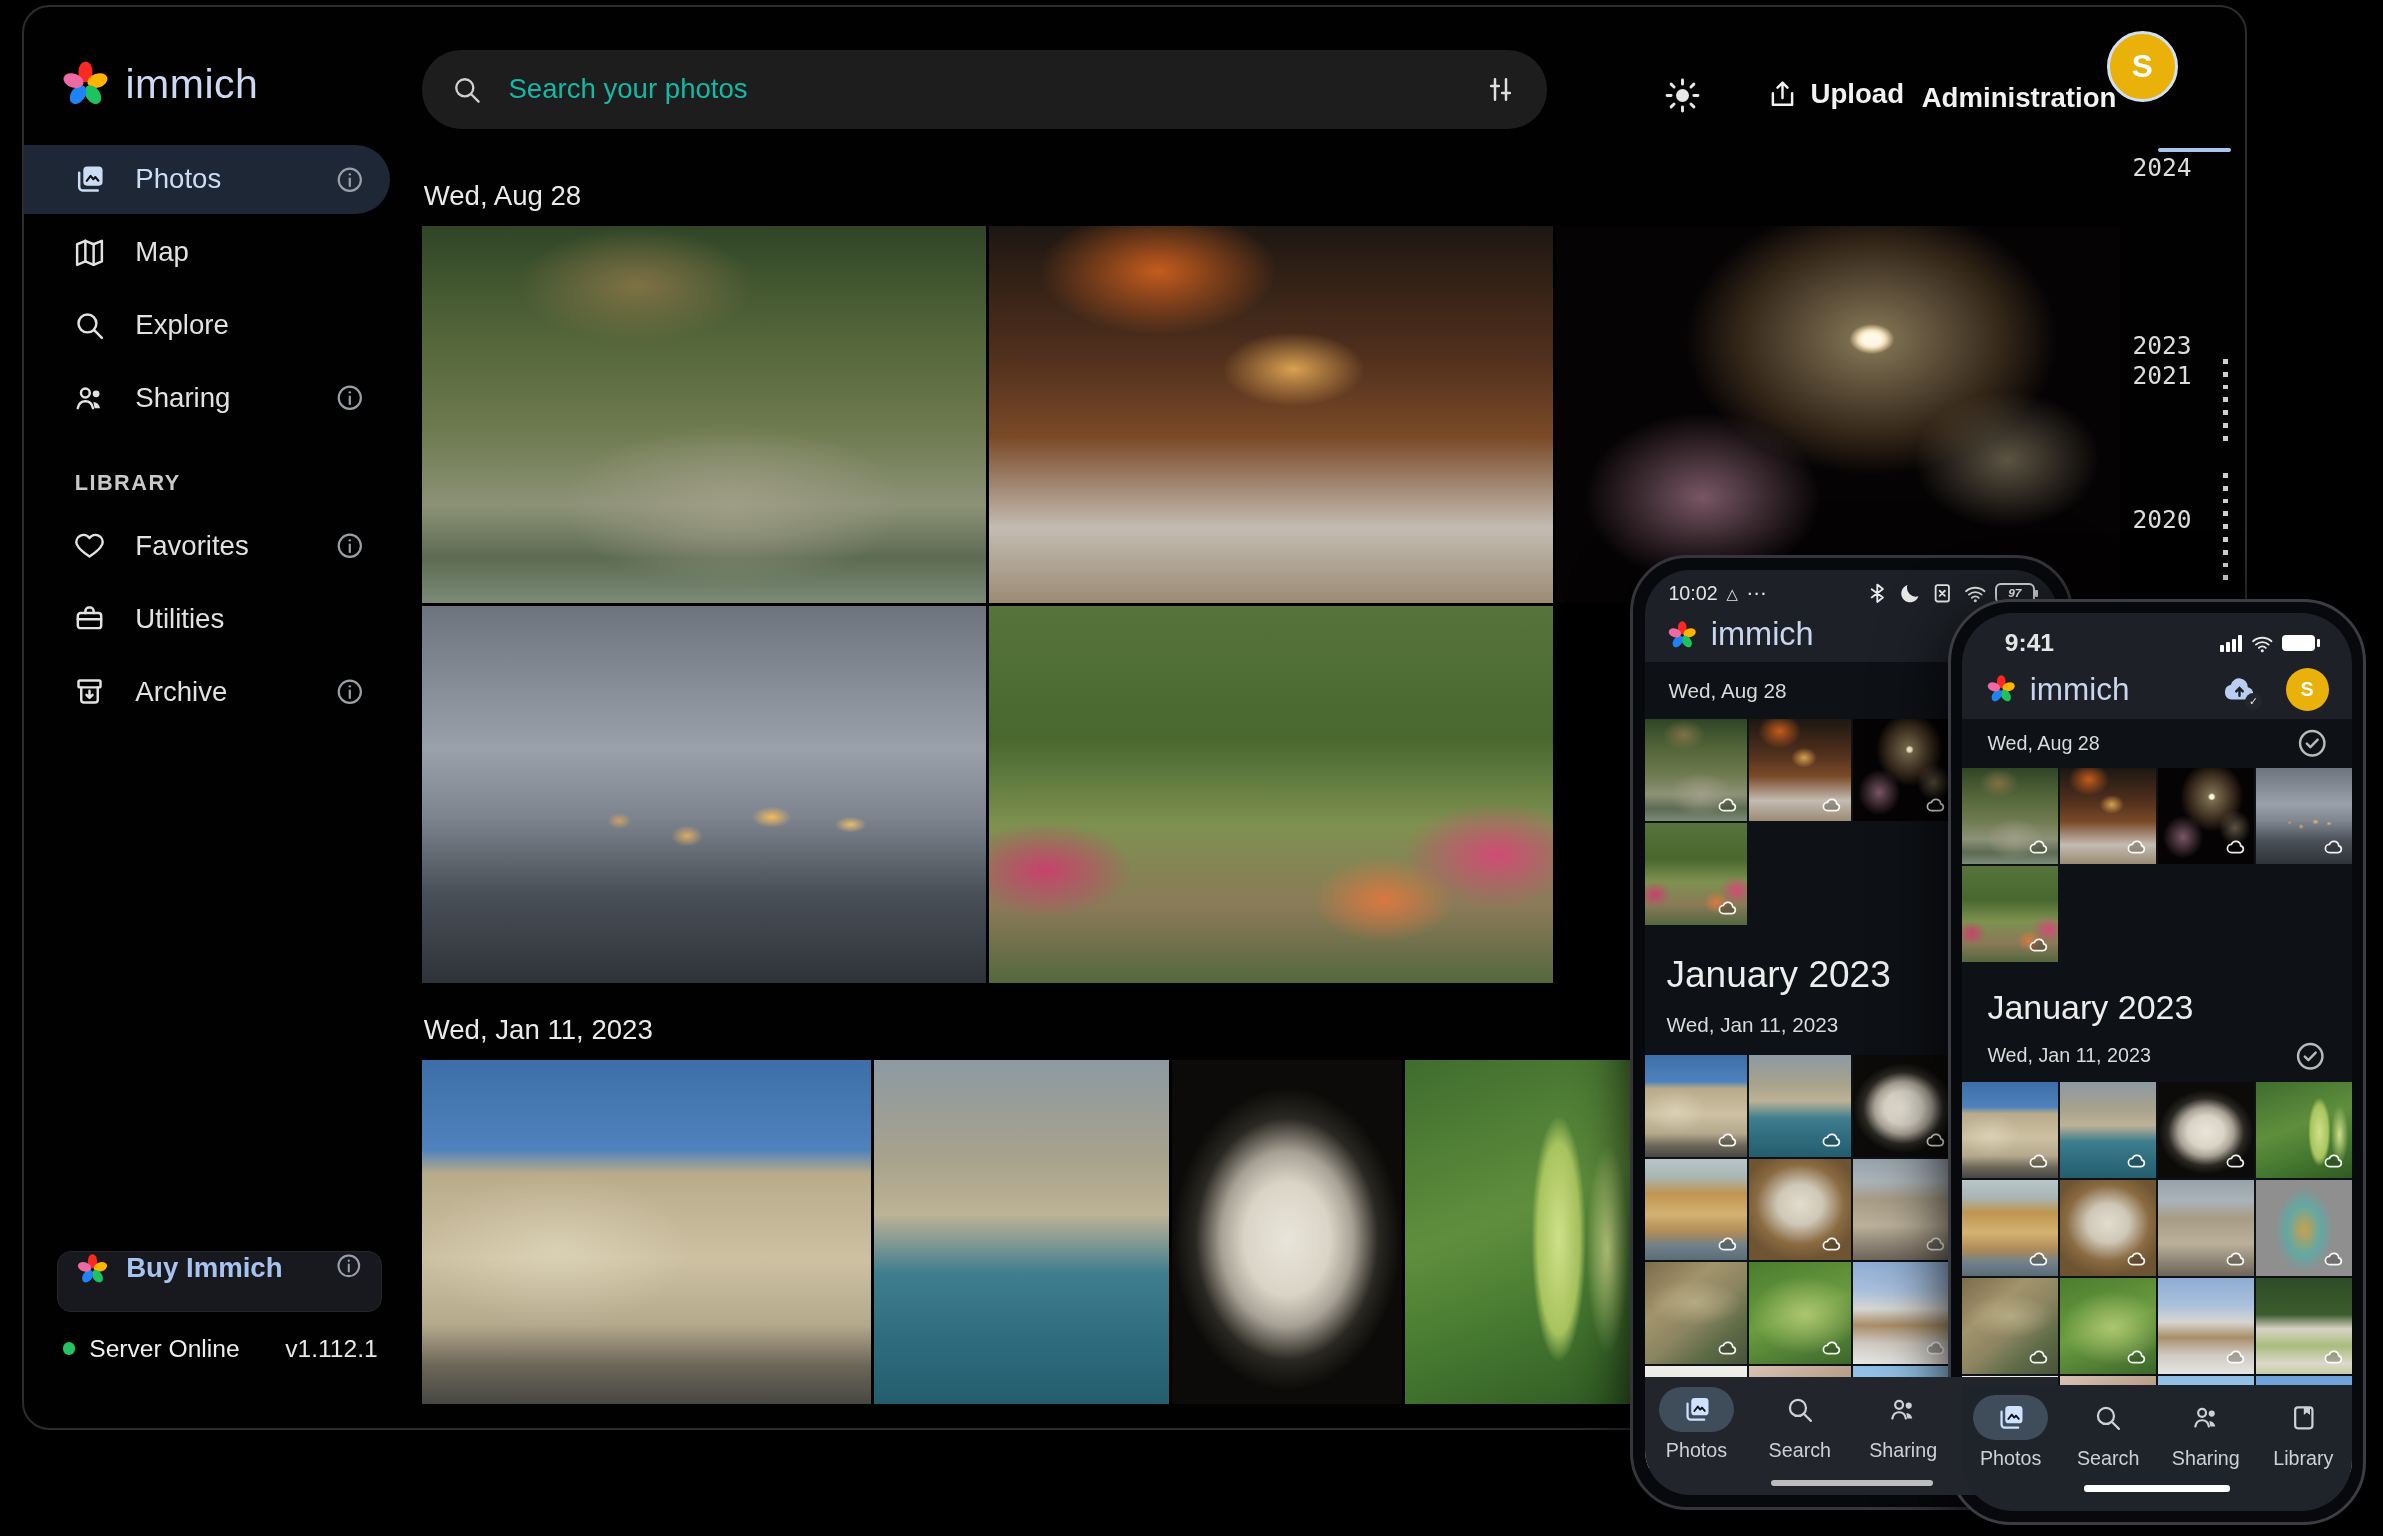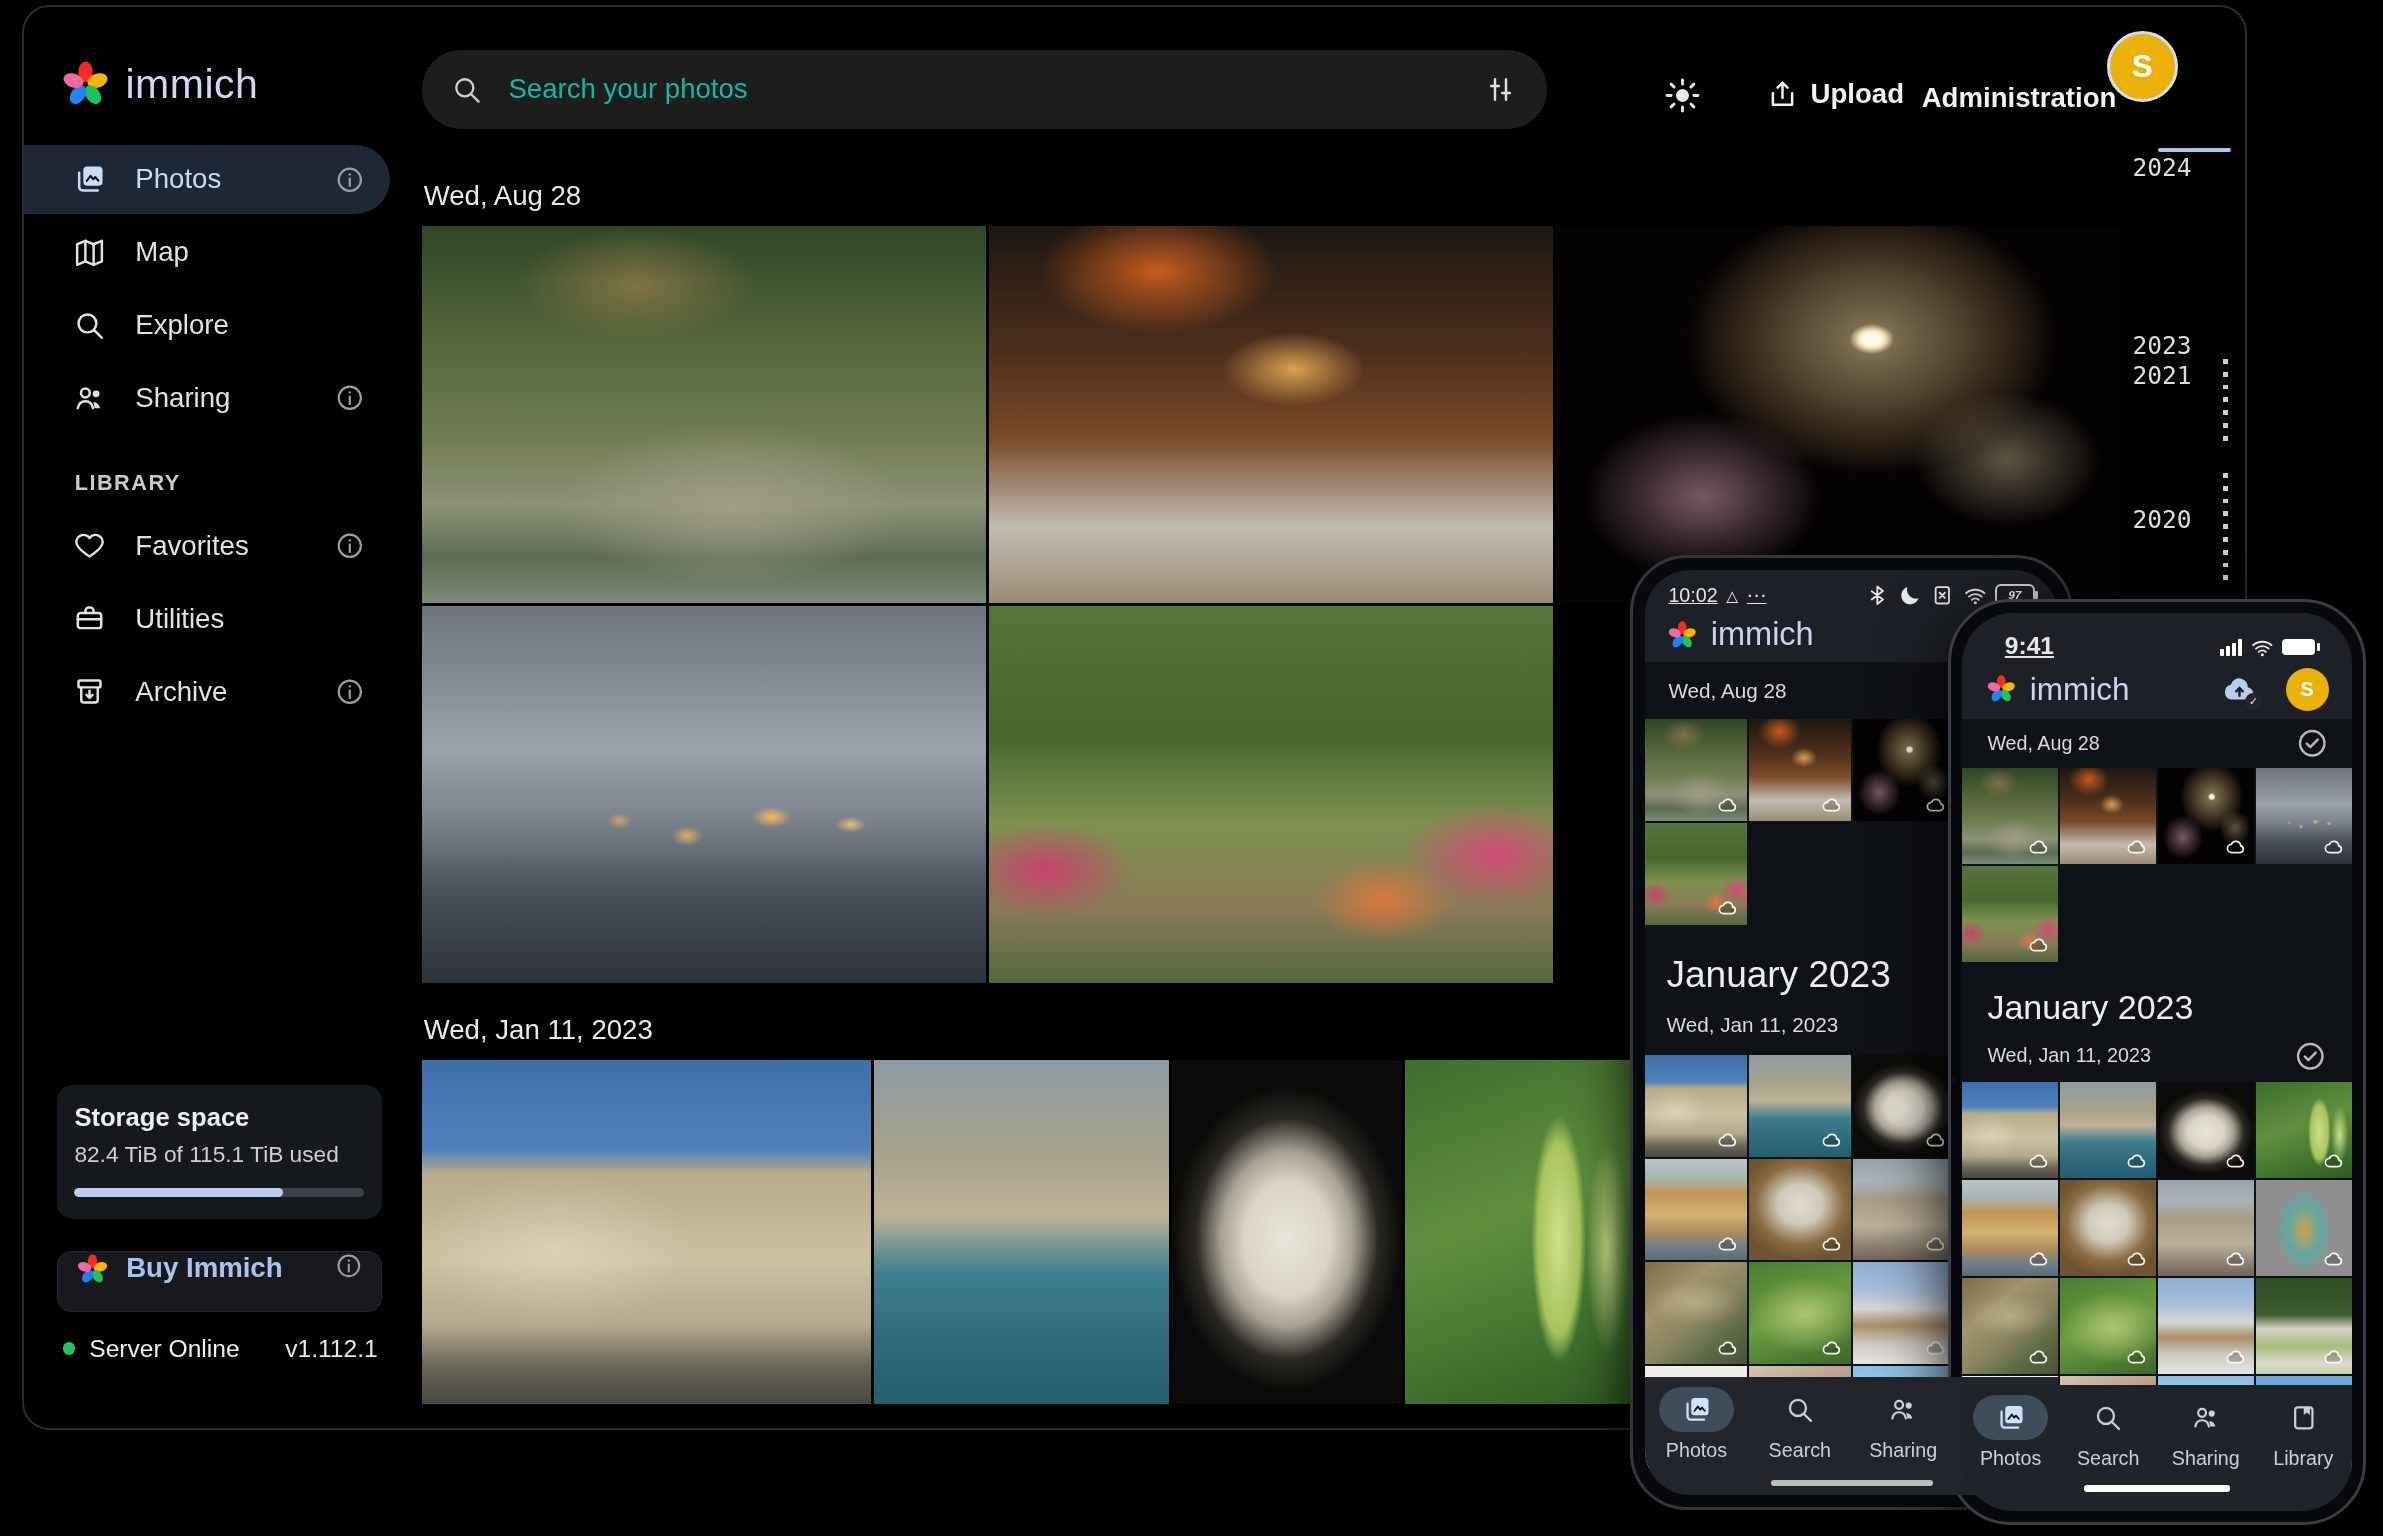--- a/index.html
+++ b/index.html
@@ -78,22 +78,22 @@
   
   .phone{position:absolute;background:#08090c;box-sizing:border-box;}
   .phone1{left:1630px;top:555px;width:443px;height:955px;border:3px solid #35353b;border-radius:57px;
     box-shadow:0 17.7px 59px rgba(0,0,0,.85);}
   .phone2{left:1948px;top:599px;width:418px;height:926px;border:3px solid #3c3c44;border-radius:63px;
     box-shadow:0 17.7px 69px rgba(0,0,0,.9);}
   .screen{position:absolute;inset:11.8px;border-radius:45px;background:#0e1116;overflow:hidden;}
   .phone2 .screen{inset:10.8px;border-radius:51px;}
 
   .p-top{background:#1d2127;}
-  .statusrow{display:flex;align-items:flex-end;justify-content:space-between;padding:9.9px 23.6px 0 23.6px;height:27.6px;
-    color:#e5e5e5;font-size:19.7px;text-decoration:underline;}
+  .statusrow{display:flex;align-items:center;justify-content:space-between;padding:9.9px 23.6px 0 23.6px;height:27.6px;
+    color:#e5e5e5;font-size:19.7px;}
   .phone2 .statusrow{padding:13.8px 37px 0 43px;height:33px;font-size:24.6px;font-weight:700;}
   .st-left{display:flex;align-items:center;gap:8.9px;}
   .st-right{display:flex;align-items:center;gap:7.9px;}
   .st-right .micon{width:24.6px;height:24.6px;color:#e8e8e8;}
   .bat-a{display:inline-flex;align-items:center;justify-content:center;min-width:31.5px;height:17.7px;
     border:2px solid #dedede;border-radius:5.9px;font-size:11.8px;font-weight:700;color:#fff;position:relative;padding:0 2px;}
   .bat-a:after{content:"";position:absolute;right:-4.9px;width:3px;height:7.9px;background:#dedede;border-radius:1px;}
   .sig{display:inline-flex;align-items:flex-end;gap:2px;height:17.7px;}
   .sig i{width:3.9px;background:#fff;border-radius:1px;display:block;}
   .sig i:nth-child(1){height:6.9px;}.sig i:nth-child(2){height:9.9px;}
@@ -300,27 +300,20 @@
             <span class="lb">Archive</span>
             <span class="info"><svg viewBox="0 0 24 24" fill="none" stroke="currentColor" stroke-width="1.8" stroke-linecap="round" stroke-linejoin="round" width="100%" height="100%">
                 <circle cx="12" cy="12" r="9"></circle>
                 <path d="M12 11v6"></path>
                 <circle cx="12" cy="7.6" r="1" fill="currentColor" stroke="none"></circle>
               </svg></span>
           </div>
         </nav>
     </div>
 
-    <div class="storage">
-      <div class="st-title">Storage space</div>
-      <div class="st-usage">82.4 TiB of 115.1 TiB used</div>
-      <div class="st-track">
-        <div class="st-fill" id="st-fill" style="width: 72%;"></div>
-      </div>
-    </div>
 
     <div class="buybtn">
       <span class="flower"><svg viewBox="0 0 48 48" width="100%" height="100%">
             <ellipse cx="24" cy="12.6" rx="6.4" ry="9.4" fill="#fa2921" transform="rotate(0 24 24)"></ellipse>
             <ellipse cx="24" cy="12.6" rx="6.4" ry="9.4" fill="#ffb400" transform="rotate(72 24 24)"></ellipse>
             <ellipse cx="24" cy="12.6" rx="6.4" ry="9.4" fill="#1ec25e" transform="rotate(144 24 24)"></ellipse>
             <ellipse cx="24" cy="12.6" rx="6.4" ry="9.4" fill="#1e83f7" transform="rotate(216 24 24)"></ellipse>
             <ellipse cx="24" cy="12.6" rx="6.4" ry="9.4" fill="#ed6aa2" transform="rotate(288 24 24)"></ellipse>
           </svg></span>
       <span class="buy-lb">Buy Immich</span>

